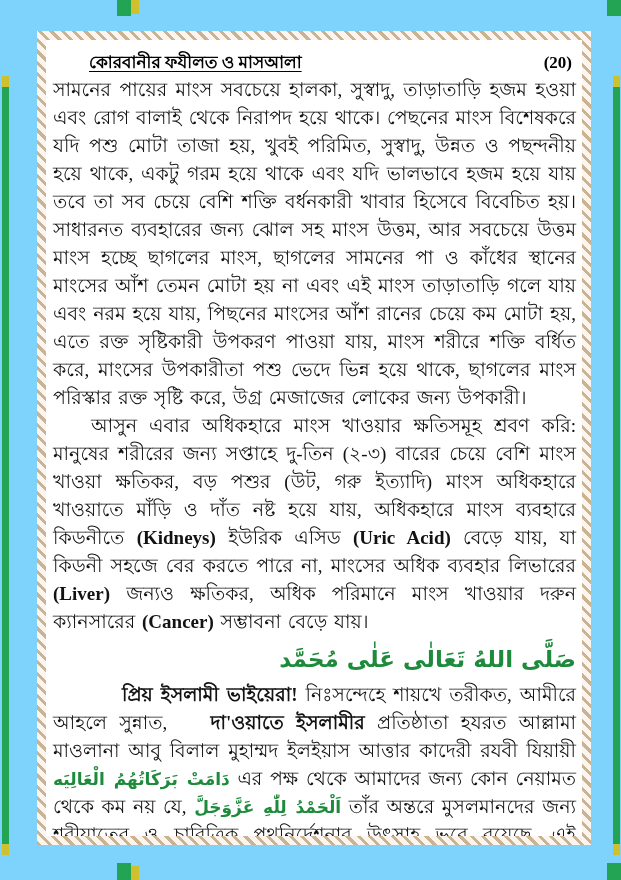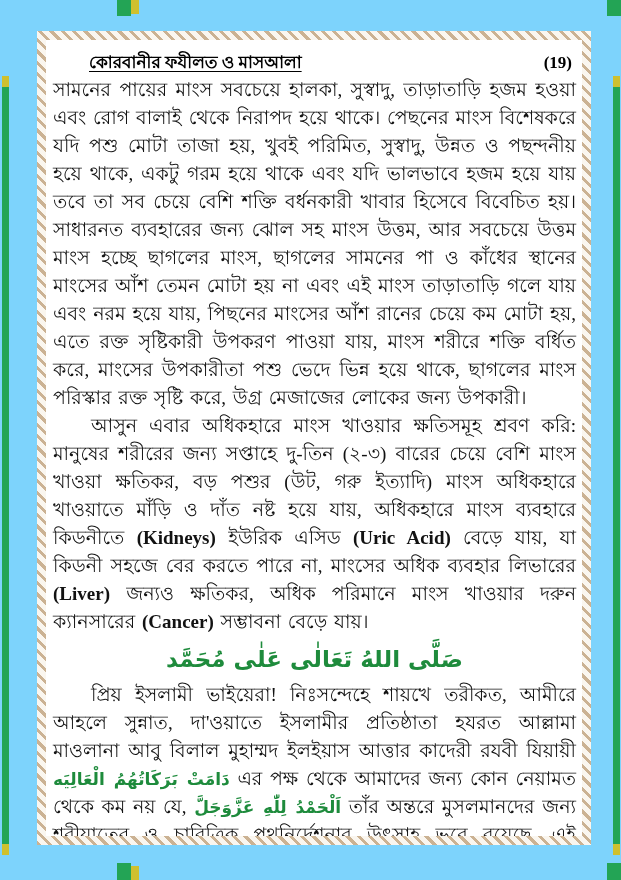--- a/index.html
+++ b/index.html
@@ -46,32 +46,31 @@
   }
   .title{text-decoration:underline;text-underline-offset:3px;}
   .bodytext{
     margin:0;text-align:justify;
     font-size:19px;line-height:28px;color:#121212;
     word-spacing:2px;
   }
   .indent{text-indent:38px;}
   .p3{line-height:28px;}
   .en{font-family:Liberation Serif, serif;font-weight:bold;}
-  .b{font-weight:normal;}
+  .b{font-weight:bold;margin-left:31px;}
   .ar-inline{
     color:#1e8b3c;font-weight:bold;font-size:17px;
     font-family:"DejaVu Sans","Liberation Sans",sans-serif;
     white-space:nowrap;
   }
   .callig{
     display:flex;justify-content:flex-end;align-items:center;gap:58px;
     margin:7px 0 6px 0;
     color:#1e8b3c;font-weight:bold;font-size:23px;line-height:32px;
     font-family:"DejaVu Sans","Liberation Sans",sans-serif;
-    flex-direction:column;
   }
 </style>
 </head>
 <body>
 
 <div class="page">
 
   <div class="edge green bar-left"></div>
   <div class="edge green bar-right"></div>
   <div class="edge yellow cap cap-lt"></div>
@@ -83,21 +82,21 @@
   <div class="edge green tab tab-bl"></div>
   <div class="edge green tab tab-br"></div>
   <div class="edge yellow sliver-t"></div>
   <div class="edge yellow sliver-b"></div>
 
   <div class="frame">
     <div class="inner">
 
       <div class="header">
         <span class="title">কোরবানীর ফযীলত ও মাসআলা</span>
-        <span class="pageno">(19)</span>
+        <span class="pageno">(20)</span>
       </div>
 
       <p class="bodytext p1"><span>সামনের পায়ের মাংস সবচেয়ে হালকা, সুস্বাদু, তাড়াতাড়ি হজম হওয়া এবং রোগ বালাই থেকে নিরাপদ হয়ে থাকে। পেছনের মাংস বিশেষকরে যদি পশু মোটা তাজা হয়, খুবই পরিমিত, সুস্বাদু, উন্নত ও পছন্দনীয় হয়ে থাকে, একটু গরম হয়ে থাকে এবং যদি ভালভাবে হজম হয়ে যায় তবে তা সব চেয়ে বেশি শক্তি বর্ধনকারী খাবার হিসেবে বিবেচিত হয়। সাধারনত ব্যবহারের জন্য ঝোল সহ মাংস উত্তম, আর সবচেয়ে উত্তম মাংস হচ্ছে ছাগলের মাংস, ছাগলের সামনের পা ও কাঁধের স্থানের মাংসের আঁশ তেমন মোটা হয় না এবং এই মাংস তাড়াতাড়ি গলে যায় এবং নরম হয়ে যায়, পিছনের মাংসের আঁশ রানের চেয়ে কম মোটা হয়, এতে রক্ত সৃষ্টিকারী উপকরণ পাওয়া যায়, মাংস শরীরে শক্তি বর্ধিত করে, মাংসের উপকারীতা পশু ভেদে ভিন্ন হয়ে থাকে, ছাগলের মাংস পরিস্কার রক্ত সৃষ্টি করে, উগ্র মেজাজের লোকের জন্য উপকারী।</span></p>
 
       <p class="bodytext indent p2"><span>আসুন এবার অধিকহারে মাংস খাওয়ার ক্ষতিসমূহ শ্রবণ করি: মানুষের শরীরের জন্য সপ্তাহে দু-তিন (২-৩) বারের চেয়ে বেশি মাংস খাওয়া ক্ষতিকর, বড় পশুর (উট, গরু ইত্যাদি) মাংস অধিকহারে খাওয়াতে মাঁড়ি ও দাঁত নষ্ট হয়ে যায়, অধিকহারে মাংস ব্যবহারে কিডনীতে </span><span class="en">(Kidneys)</span><span> ইউরিক এসিড </span><span class="en">(Uric Acid)</span><span> বেড়ে যায়, যা কিডনী সহজে বের করতে পারে না, মাংসের অধিক ব্যবহার লিভারের </span><span class="en">(Liver)</span><span> জন্যও ক্ষতিকর, অধিক পরিমানে মাংস খাওয়ার দরুন ক্যানসারের </span><span class="en">(Cancer)</span><span> সম্ভাবনা বেড়ে যায়।</span></p>
 
       <div class="callig">
         <span dir="rtl">صَلَّى اللهُ تَعَالٰى عَلٰى مُحَمَّد</span>
       </div>
 

